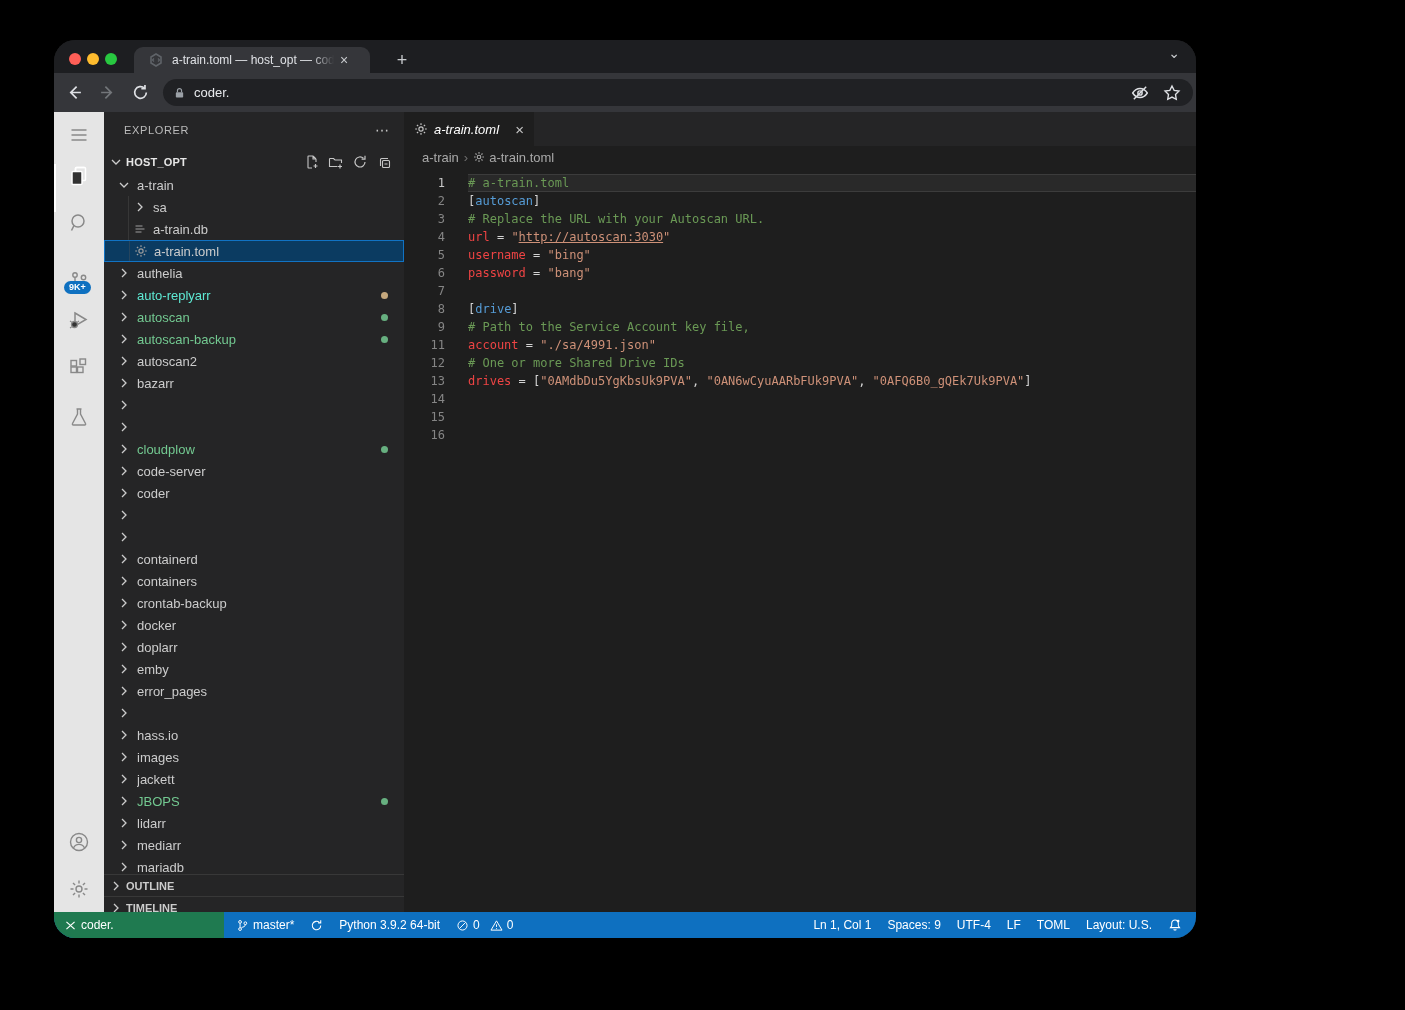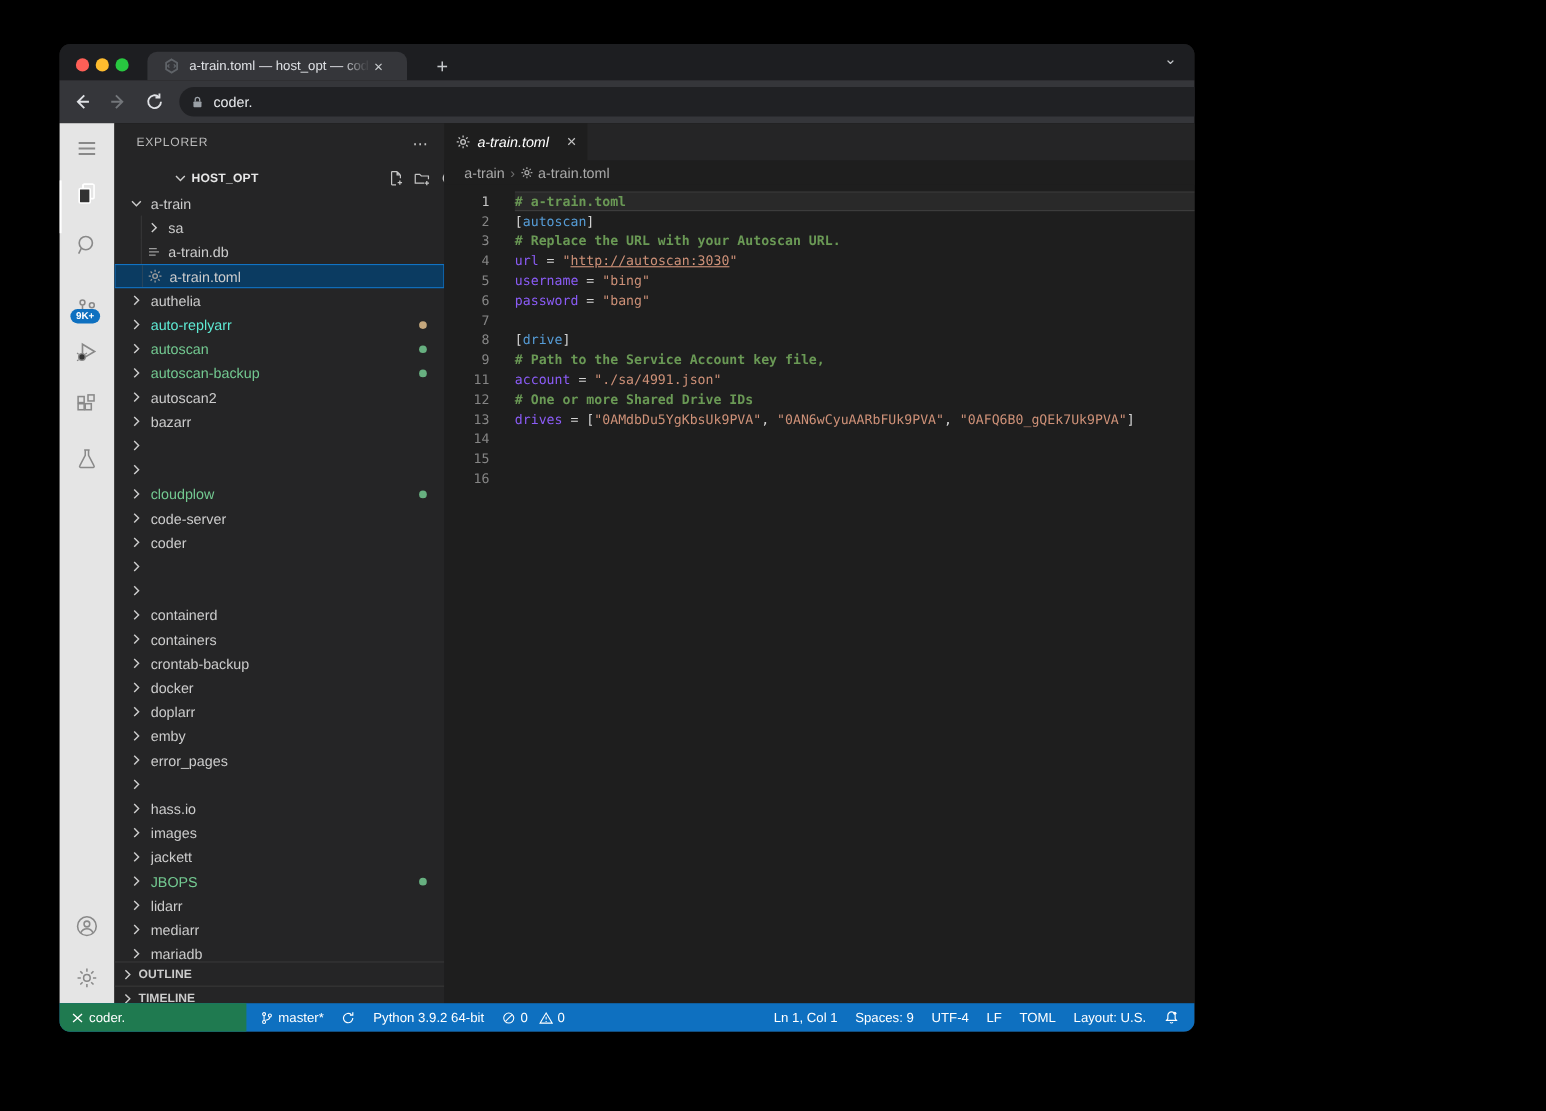--- a/index.html
+++ b/index.html
@@ -1,17 +1,17 @@
 <!DOCTYPE html>
 <html><head>
 <meta charset="utf-8">
 <style>
   html,body{margin:0;padding:0;background:#000;width:1405px;height:1010px;overflow:hidden;
     font-family:"Liberation Sans",sans-serif;-webkit-font-smoothing:antialiased;}
-  .window{position:absolute;left:54px;top:40px;width:1032px;height:898px;border-radius:10px;
+  .window{position:absolute;left:54px;top:40px;width:1142px;height:898px;border-radius:21px;
     overflow:hidden;background:#1e1e1e;box-shadow:0 25px 70px rgba(0,0,0,.8);}
   
   .tabstrip{position:absolute;left:0;top:0;width:100%;height:33px;background:#1d1e21;}
   .light{position:absolute;top:13px;width:12px;height:12px;border-radius:50%;}
   .l-red{left:15px;background:#ff5f57}.l-yel{left:33px;background:#febc2e}.l-grn{left:51px;background:#28c840}
   .btab{position:absolute;left:80px;top:7px;width:236px;height:26px;background:#35363a;
     border-radius:9px 9px 0 0;display:flex;align-items:center;padding:0 8px;box-sizing:border-box;}
   .btab .favicon{width:16px;height:16px;margin:0 8px 0 6px;flex:none;}
   .btab-title{position:relative;color:#dfe1e5;font-size:12px;white-space:nowrap;overflow:hidden;width:162px;}
   .btab-title::after{content:"";position:absolute;right:0;top:0;bottom:0;width:22px;
@@ -37,21 +37,21 @@
   .act-ic{position:absolute;left:0;width:50px;height:24px;display:flex;align-items:center;justify-content:center;color:#898989;}
   .act-ic.active{color:#ffffff;}
   .act-rail{position:absolute;left:0;top:52px;width:2px;height:48px;background:#fff;}
   .scm-badge{position:absolute;left:10px;top:169px;background:#0e70c0;color:#fff;font-size:9px;font-weight:bold;
     border-radius:9px;padding:2px 5px;line-height:1;}
   
   .sidebar{position:absolute;left:50px;top:0;width:300px;height:800px;background:#252526;overflow:hidden;}
   .side-head{position:absolute;left:0;top:0;width:100%;height:35px;display:flex;align-items:center;}
   .side-title{color:#bbbbbb;font-size:11px;letter-spacing:.06em;margin-left:20px;flex:1;}
   .side-more{color:#c5c5c5;font-size:14px;margin-right:14px;letter-spacing:1px;}
-  .section-head{position:absolute;left:0;top:37px;width:100%;height:25px;display:flex;align-items:center;padding-left:48px;}
+  .section-head{position:absolute;left:0;top:37px;width:100%;height:25px;display:flex;align-items:center;}
   .section-title{color:#e7e7e7;font-size:11px;font-weight:bold;letter-spacing:.02em;margin-left:2px;flex:1;}
   .section-actions{display:flex;gap:8px;margin-right:12px;color:#c5c5c5;}
   .tree{position:absolute;left:0;top:62px;width:100%;height:700px;overflow:hidden;}
   .tree-row{position:relative;height:22px;display:flex;align-items:center;box-sizing:border-box;color:#cccccc;}
   .tree-row .tw{width:16px;height:16px;flex:none;display:flex;align-items:center;justify-content:center;color:#cccccc;}
   .tree-row.ind1{padding-left:12px;}
   .tree-row.ind2{padding-left:28px;}
   .tree-row.ind2::before{content:"";position:absolute;left:24px;top:0;bottom:0;border-left:1px solid #5a5a5a;opacity:.35;}
   .tree-label{font-size:13px;margin-left:5px;white-space:nowrap;flex:1;overflow:hidden;}
   .git-dot{width:7px;height:7px;border-radius:50%;margin-right:16px;flex:none;opacity:.85;}
@@ -72,21 +72,21 @@
   .crumb-sep{color:#6e6e6e;font-size:13px;margin:0 5px;}
   .crumbs .tw{display:flex;margin-right:4px;color:#a9a9a9;}
   .code{position:absolute;left:0;top:56px;width:100%;padding-top:6px;
     font-family:"DejaVu Sans Mono",monospace;font-size:12px;line-height:18px;}
   .code-line{position:relative;height:18px;white-space:pre;display:flex;}
   .gutter{width:64px;flex:none;text-align:right;padding-right:23px;color:#858585;box-sizing:border-box;}
   .code-line.active .gutter{color:#c6c6c6;}
   .hl{position:absolute;left:64px;right:0;top:0;bottom:0;background:rgba(255,255,255,.05);
     border-top:1px solid rgba(255,255,255,.09);border-bottom:1px solid rgba(255,255,255,.09);box-sizing:border-box;}
   .ltext{position:relative;}
-  .t-comment{color:#6a9955;font-weight:bold;} .t-key{color:#8b5cf6;} .t-section{color:#569cd6;}
+  .t-comment{color:#6a9955;} .t-key{color:#ef4444;} .t-section{color:#569cd6;}
   .t-punct{color:#d4d4d4;} .t-string{color:#ce9178;} .t-link{color:#ce9178;text-decoration:underline;}
   .minimap{position:absolute;top:62px;right:39px;width:79px;height:48px;overflow:hidden;}
   .mm-line{height:3px;white-space:nowrap;overflow:hidden;}
   .mm-seg{display:inline-block;height:2px;vertical-align:top;opacity:.75;}
   .sb-track{position:absolute;right:3px;top:58px;bottom:0;width:13px;background:rgba(0,0,0,.22);}
   .sb-thumb{position:absolute;right:3px;top:58px;width:13px;height:545px;background:#3d3d40;}
   
   .statusbar{position:absolute;left:0;bottom:0;width:100%;height:26px;background:#0e70c0;display:flex;align-items:center;color:#fff;font-size:12px;}
   .st-remote{width:170px;height:26px;background:#1f7a50;display:flex;align-items:center;padding-left:10px;box-sizing:border-box;flex:none;}
   .st-item{display:flex;align-items:center;gap:4px;white-space:nowrap;}

